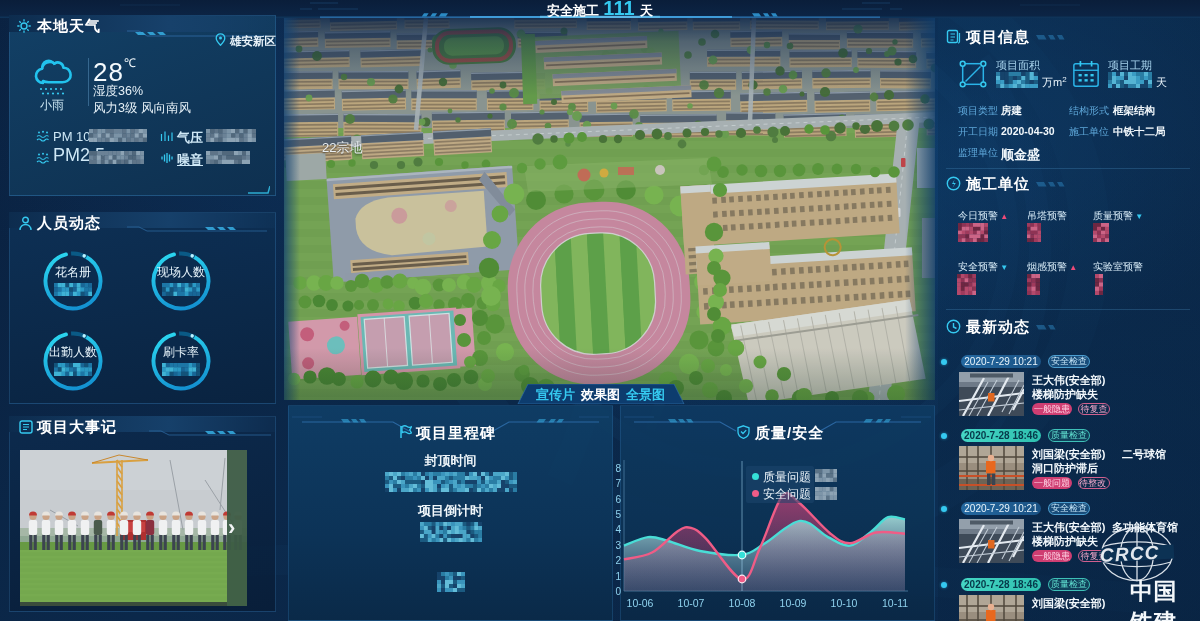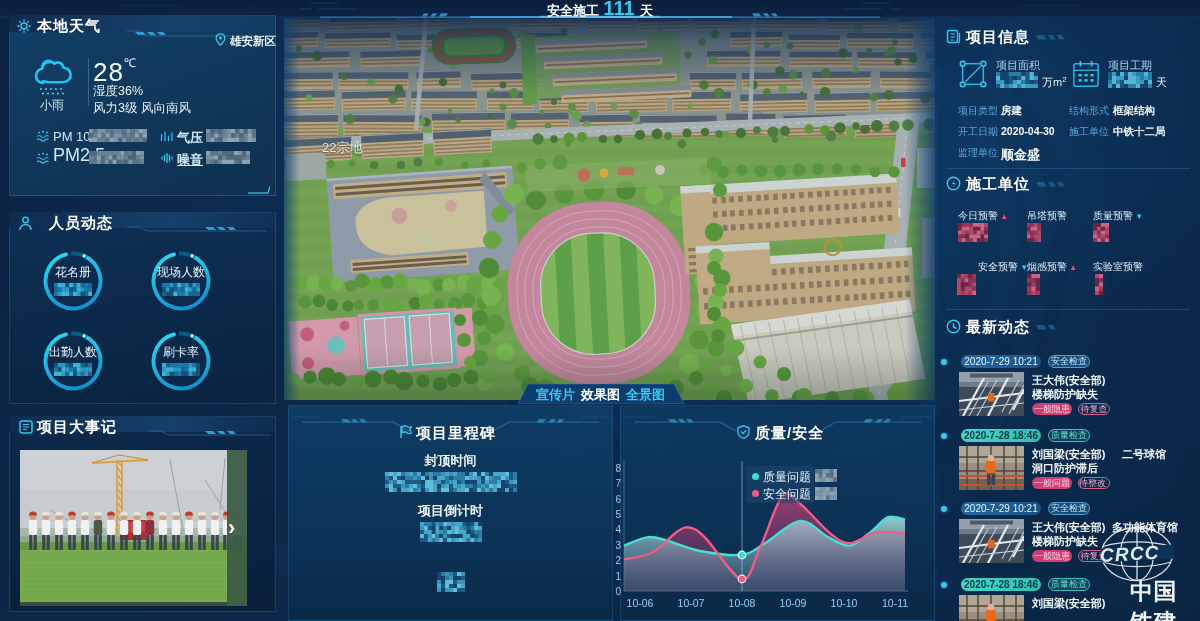--- a/index.html
+++ b/index.html
@@ -1359,21 +1359,21 @@
         <path d="M208 15 l6 0 l3 3 l-6 0 Z"></path>
         <path d="M218 15 l6 0 l3 3 l-6 0 Z"></path>
  </g>
 </svg>
 
 <svg class="abs" style="left:19px;top:216px" width="13" height="15" viewBox="0 0 13 15">
  <circle cx="6.5" cy="4" r="2.8" fill="none" stroke="#35c9f0" stroke-width="1.4"></circle>
  <path d="M1 14 a5.5 5.5 0 0 1 11 0" fill="none" stroke="#35c9f0" stroke-width="1.4"></path>
 </svg>
 
-<div class="abs ttl" style="left:37px;top:214px;margin-left:12px;">人员动态</div>
+<div class="abs ttl" style="left:37px;top:214px;">人员动态</div>
 
 <svg class="abs" style="left:42px;top:250px" width="62" height="62" viewBox="0 0 62 62">
  <defs>
         <linearGradient id="rg21" x1="0" y1="1" x2="1" y2="0">
   <stop offset="0" stop-color="#0f85cc"></stop>
           <stop offset="1" stop-color="#2ee0f4"></stop>
         </linearGradient>
       </defs>
  <circle cx="31" cy="31" r="27" fill="rgba(10,45,80,0.45)"></circle>
  <circle cx="31" cy="31" r="27.5" fill="none" stroke="url(#rg21)" stroke-width="3.9" stroke-dasharray="152 21" transform="rotate(-62 31 31)" stroke-linecap="round"></circle>
@@ -2393,21 +2393,21 @@
       <rect x="12.0" y="7.6" width="4.3" height="4.1" fill="#b4496b"></rect>
       <rect x="0.0" y="11.4" width="4.3" height="4.1" fill="#cc6486"></rect>
       <rect x="4.0" y="11.4" width="4.3" height="4.1" fill="#a03a5c"></rect>
       <rect x="8.0" y="11.4" width="4.3" height="4.1" fill="#b4496b"></rect>
       <rect x="12.0" y="11.4" width="4.3" height="4.1" fill="#8e3354"></rect>
       <rect x="0.0" y="15.2" width="4.3" height="4.1" fill="#8e3354"></rect>
       <rect x="4.0" y="15.2" width="4.3" height="4.1" fill="#cc6486"></rect>
       <rect x="8.0" y="15.2" width="4.3" height="4.1" fill="#8e3354"></rect>
       <rect x="12.0" y="15.2" width="4.3" height="4.1" fill="#cc6486"></rect>
     </svg>
-<div class="abs" style="left:958px;top:260px;font-size:10px;color:#d8ecf8;margin-left:20px;">安全预警<span style="color:#35c9f0;font-size:8px;"> ▼</span></div>
+<div class="abs" style="left:958px;top:260px;font-size:10px;color:#d8ecf8;">安全预警<span style="color:#35c9f0;font-size:8px;"> ▼</span></div>
     <div class="abs" style="left:1027px;top:260px;font-size:10px;color:#d8ecf8;">烟感预警<span style="color:#ef4a78;font-size:8px;"> ▲</span></div>
     <div class="abs" style="left:1093px;top:260px;font-size:10px;color:#d8ecf8;">实验室预警</div>
     <svg style="position:absolute;left:957px;top:274px;filter:blur(0.7px);opacity:1.0;" width="19" height="21" viewBox="0 0 19 21">
       <rect x="0.0" y="0.0" width="4.1" height="4.5" fill="#6e2742"></rect>
       <rect x="3.8" y="0.0" width="4.1" height="4.5" fill="#b4496b"></rect>
       <rect x="7.6" y="0.0" width="4.1" height="4.5" fill="#a03a5c"></rect>
       <rect x="11.4" y="0.0" width="4.1" height="4.5" fill="#6e2742"></rect>
       <rect x="15.2" y="0.0" width="4.1" height="4.5" fill="#a03a5c"></rect>
       <rect x="0.0" y="4.2" width="4.1" height="4.5" fill="#b4496b"></rect>
       <rect x="3.8" y="4.2" width="4.1" height="4.5" fill="#8e3354"></rect>

